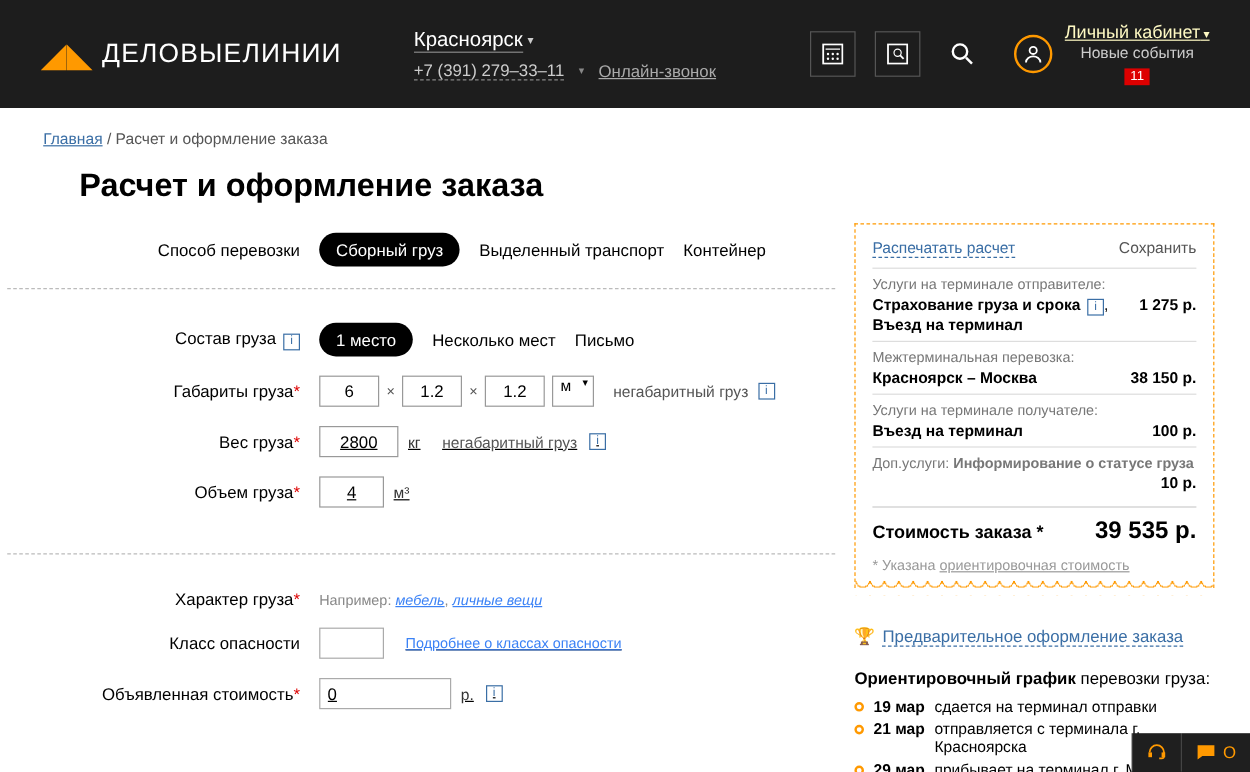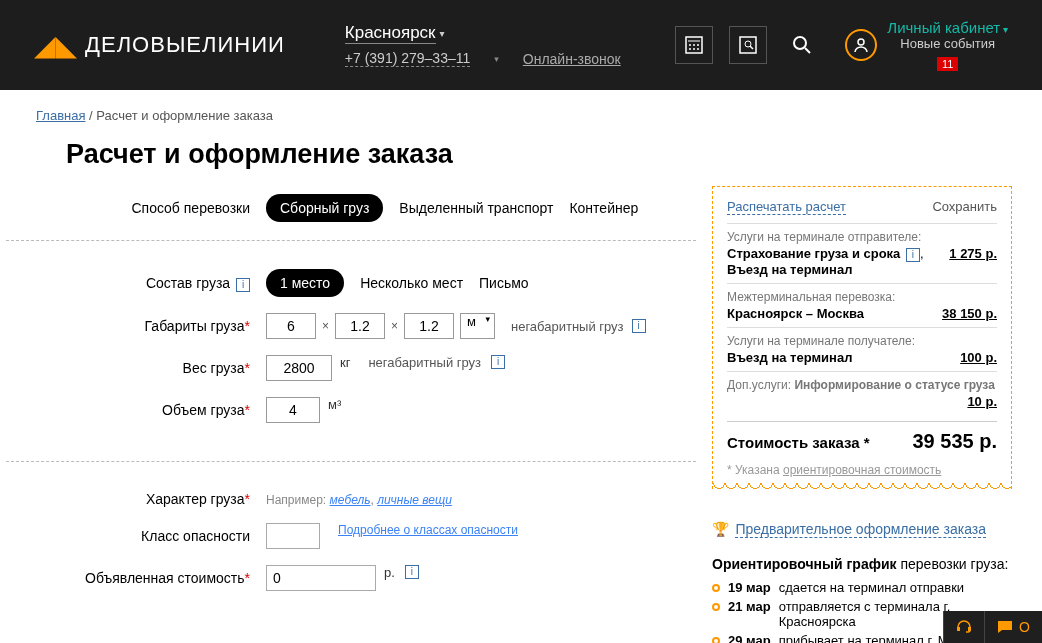--- a/index.html
+++ b/index.html
@@ -5,32 +5,32 @@
 * { margin:0; padding:0; box-sizing:border-box; }
 body { font-family:Arial,sans-serif; font-size:14px; color:#000; background:#fff; }
 .header { background:#1d1d1d; height:90px; display:flex; align-items:center; padding:0 34px; }
 .logo { display:flex; align-items:center; margin-right:60px; }
 .logo-icon { color:#f90; font-size:28px; margin-right:8px; }
 .logo-text { color:#fff; font-size:22px; letter-spacing:1px; font-weight:300; }
 .city-block { color:#fff; display:flex; flex-direction:column; gap:6px; }
 .city-row { display:flex; align-items:center; gap:4px; }
 .city { border-bottom:1px solid #888; font-size:17px; cursor:pointer; }
 .chevdown { font-size:10px; color:#ccc; }
-.phone-row { display:flex; align-items:center; gap:24px; font-size:14px; color:#ccc; }
+.phone-row { display:flex; align-items:center; gap:12px; font-size:14px; color:#ccc; }
 .phone { border-bottom:1px dashed #888; cursor:pointer; }
 .onlinecall { color:#aaa; text-decoration:underline; cursor:pointer; }
 .chevdown2 { font-size:9px; color:#888; }
 .spacer { flex:1; }
 .hicons { display:flex; gap:16px; align-items:center; margin-right:24px; }
 .hicon { width:38px; height:38px; border:1px solid #555; display:flex; align-items:center; justify-content:center; color:#fff; font-size:18px; cursor:pointer; }
 .search-icon { border:none; font-size:20px; }
 .cabinet { display:flex; align-items:center; gap:10px; }
 .person-icon { width:32px; height:32px; border:2px solid #f90; border-radius:50%; display:flex; align-items:center; justify-content:center; color:#fff; font-size:16px; }
 .cab-text { display:flex; flex-direction:column; }
-.cab1 { color:#14b8a6; font-size:15px; cursor:pointer; }
+.cab1 { color:#fef9c3; font-size:15px; cursor:pointer;text-decoration:underline; }
 .cab1:after { content:" ▾"; font-size:10px; }
 .cab2 { color:#ccc; font-size:13px; display:flex; align-items:center; gap:6px;flex-direction:column; }
 .badge { background:#d00; color:#fff; font-size:11px; padding:1px 5px; }
 .crumbs { padding:18px 36px 8px; font-size:13px; color:#555; }
 .crumbs a { color:#3a6ea5; text-decoration:underline; }
 .page-title { font-size:27px; padding:8px 36px 16px 66px; font-weight:bold; }
 .content { display:flex; padding:0 0 0 66px; }
 .form-col { width:630px; }
 .form-row { display:flex; align-items:center; padding:8px 0; }
 .form-row.top { margin-bottom:6px; }
@@ -41,42 +41,42 @@
 .pill { background:#000; color:#fff; padding:6px 14px; border-radius:14px; font-size:14px; cursor:pointer; }
 .pill-plain { font-size:14px; cursor:pointer; }
 .dashline { border:none; border-top:1px dashed #bbb; margin:10px 0 20px -60px; }
 .dashline2 { border:none; border-top:1px dashed #bbb; margin:30px 0 20px -60px; }
 .dims-row { display:flex; align-items:center; gap:6px; }
 .dim-input { width:50px; text-align:center; height:26px; border:1px solid #999; font-size:14px; }
 .dimx { font-size:12px; color:#555; }
 .unit-sel { border:1px solid #999; height:26px; padding:0 18px 0 6px; font-size:13px; position:relative; }
 .unit-sel:after { content:"▾"; position:absolute; right:4px; font-size:9px; }
 .over { color:#555; font-size:13px; margin-left:10px; }
-.wt-row { display:flex; align-items:flex-start; gap:8px; }
+.wt-row { display:flex; align-items:center; gap:8px;text-decoration:underline; }
 .wt-input { width:66px; height:26px; text-align:center; border:1px solid #999; font-size:14px; }
 .unit-txt { font-size:13px; color:#333; }
 .char-input { width:208px; height:28px; border:1px solid #aaa; padding:0 8px; font-style:italic; color:#999; font-size:13px; }
 .example { font-size:12px; color:#888; margin-top:3px; }
 .example a { color:#3b82f6;font-style:italic; }
 .danger-in { width:54px; height:26px; border:1px solid #aaa; }
 .danger-link { color:#3b82f6; font-size:12px; text-decoration:underline; margin-left:10px; line-height:1.2; cursor:pointer; }
 .decl-in { width:110px; height:26px; border:1px solid #aaa; padding:0 6px; font-size:14px; }
 .sidebar { width:300px; margin-left:16px; }
 .receipt { border:1px dashed #f90; border-bottom:none; background:#fff; padding:12px 14px; font-size:13px; position:relative; }
 .receipt:after { content:""; position:absolute; left:0; right:0; bottom:-6px; height:12px; background:
   radial-gradient(circle at 6px 0, #fff 5px, #f90 5px, #f90 6px, transparent 6px) repeat-x; background-size:12px 12px; }
 .rtop { display:flex; justify-content:space-between; margin-bottom:8px; }
 .rlink { color:#3a6ea5; border-bottom:1px dashed #3a6ea5; cursor:pointer; }
 .rsave { color:#555; cursor:pointer; }
 .rsect { border-top:1px solid #ddd; padding:6px 0; }
 .rsect:first-of-type { border-top:none; }
 .rhead { color:#777; font-size:12px; margin-bottom:2px; }
 .rline { display:flex; justify-content:space-between; align-items:baseline; }
 .rlabel { }
-.rprice { font-weight:bold;text-decoration:underline; }
+.rprice { font-weight:bold; }
 .rtotal-row { display:flex; justify-content:space-between; align-items:baseline; border-top:1px solid #ccc; padding-top:8px; margin-top:6px; }
 .rtotal-lbl { font-weight:bold; font-size:15px; }
 .rtotal-price { font-weight:bold; font-size:20px; }
 .rfoot { color:#999; font-size:12px; margin-top:10px; }
 .rfoot a { color:#999; }
 .pre-order { color:#3a6ea5; font-size:14px; margin:32px 0 18px; border-bottom:1px dashed #3a6ea5; display:inline-block; cursor:pointer; }
 .trophy { color:#f90; margin-right:6px; }
 .schedule-title { font-size:14px; margin-bottom:8px; }
 .schedule-title b { font-weight:bold; }
 .schedule-row { display:flex; gap:8px; font-size:13px; margin-bottom:4px; }

